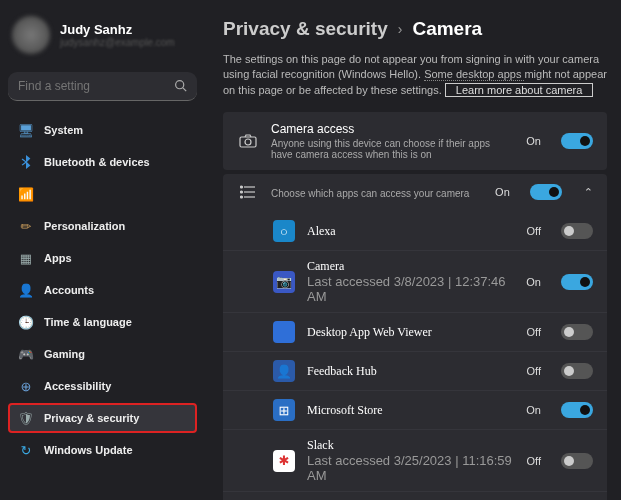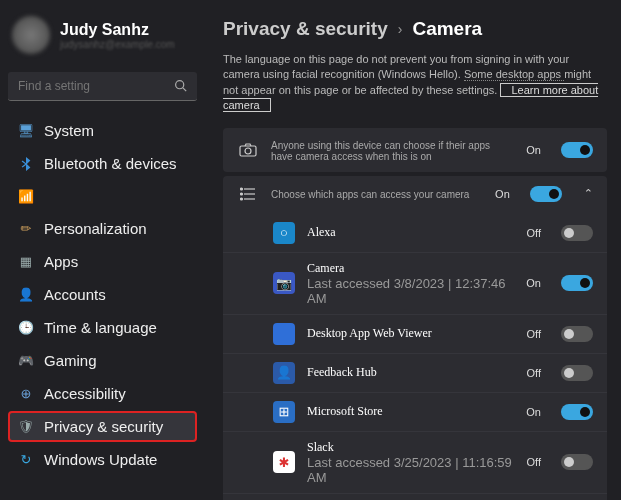--- a/index.html
+++ b/index.html
@@ -5,37 +5,37 @@
   * { margin: 0; padding: 0; box-sizing: border-box; }
   body {
     width: 621px; height: 500px;
     background: #202024; color: #fff;
     font-family: 'Segoe UI', Arial, sans-serif;
     font-size: 12px; overflow: hidden; display: flex;
   }
   .sidebar { width: 205px; padding: 10px 8px; display: flex; flex-direction: column; }
   .profile { display: flex; align-items: center; gap: 10px; padding: 6px 4px 14px; }
   .avatar { width: 38px; height: 38px; border-radius: 50%; background: radial-gradient(#777,#444); filter: blur(2px); }
-  .profile-text .name { font-size: 16px; font-weight: 600; }
+  .profile-text .name { font-size: 13px; font-weight: 600; }
   .profile-text .email { font-size: 10px; color: #555; filter: blur(1px); }
   .search { position: relative; margin: 4px 0 14px; }
   .search input {
     width: 100%; background: #2d2d32; border: none; border-bottom: 1px solid #666;
-    padding: 7px 30px 7px 10px; color: #ddd; font-size: 12px; border-radius: 3px;
+    padding: 7px 30px 7px 10px; color: #ddd; font-size: 12px; border-radius: 9px;
   }
   .search .icon { position: absolute; right: 10px; top: 7px; color: #aaa; }
   .nav { display: flex; flex-direction: column; gap: 2px; }
   .nav-item {
     display: flex; align-items: center; gap: 10px;
     padding: 7px 10px; border-radius: 4px; cursor: pointer;
   }
   .nav-item.active { background: #35353b; }
   .nav-item.highlighted { border: 2px solid #d22; padding: 5px 8px; }
   .nav-icon { width: 16px; height: 16px; display: flex; align-items: center; justify-content: center; font-size: 13px; }
-  .nav-label { font-size: 15px; color: #eee; }
+  .nav-label { font-size: 11px; color: #eee; font-weight: bold; }
   .main { flex: 1; padding: 18px 14px 10px 18px; overflow-y: auto; }
   .breadcrumb { display: flex; align-items: center; gap: 10px; margin-bottom: 12px; }
   .breadcrumb .parent { font-size: 19px; font-weight: 600; color: #ccc; }
   .breadcrumb .chev { font-size: 14px; color: #999; }
   .breadcrumb .current { font-size: 19px; font-weight: 700; }
   .desc { font-size: 11px; color: #bbb; line-height: 1.4; margin-bottom: 14px; }
   .desc .dotted { border-bottom: 1px dotted #888; }
   .desc .link { border: 1px solid #ccc; padding: 0 10px; color: #ddd; }
   .card {
     background: #2c2c31; border-radius: 4px; margin-bottom: 4px;
@@ -135,32 +135,33 @@
     </div>
 </div>
 
 <div class="main">
   <div class="breadcrumb">
     <span class="parent">Privacy &amp; security</span>
     <span class="chev">›</span>
     <span class="current">Camera</span>
   </div>
   <div class="desc">
-    <span>The language on this page do not prevent you from signing in with your camera using facial recognition (Windows Hello). </span><span class="dotted">Some desktop apps </span><span>might not appear on this page or be affected by these settings. </span><span class="link">Learn more about camera</span>
+    <span>The settings on this page do not appear you from signing in with your camera using facial recognition (Windows Hello). </span><span class="dotted">Some desktop apps </span><span>might not appear on this page or be affected by these settings. </span><span class="link">Learn more about camera</span>
   </div>
 
   <div class="card">
     <div class="card-icon">
       <svg width="18" height="14" viewBox="0 0 18 14" fill="none" stroke="#ccc" stroke-width="1.2">
           <rect x="1" y="3" width="16" height="10" rx="1.5"></rect>
           <circle cx="9" cy="8" r="3"></circle>
           <path d="M6 3l1-2h4l1 2"></path>
         </svg>
     </div>
     <div class="card-body">
+      <div class="card-title">Camera access</div>
       <div class="card-sub">Anyone using this device can choose if their apps have camera access when this is on</div>
     </div>
     <span class="state">On</span>
     <div class="toggle on">
         <div class="knob"></div>
       </div>
   </div>
 
   <div class="card" style="margin-bottom:0;border-radius:4px 4px 0 0;">
     <div class="card-icon">

